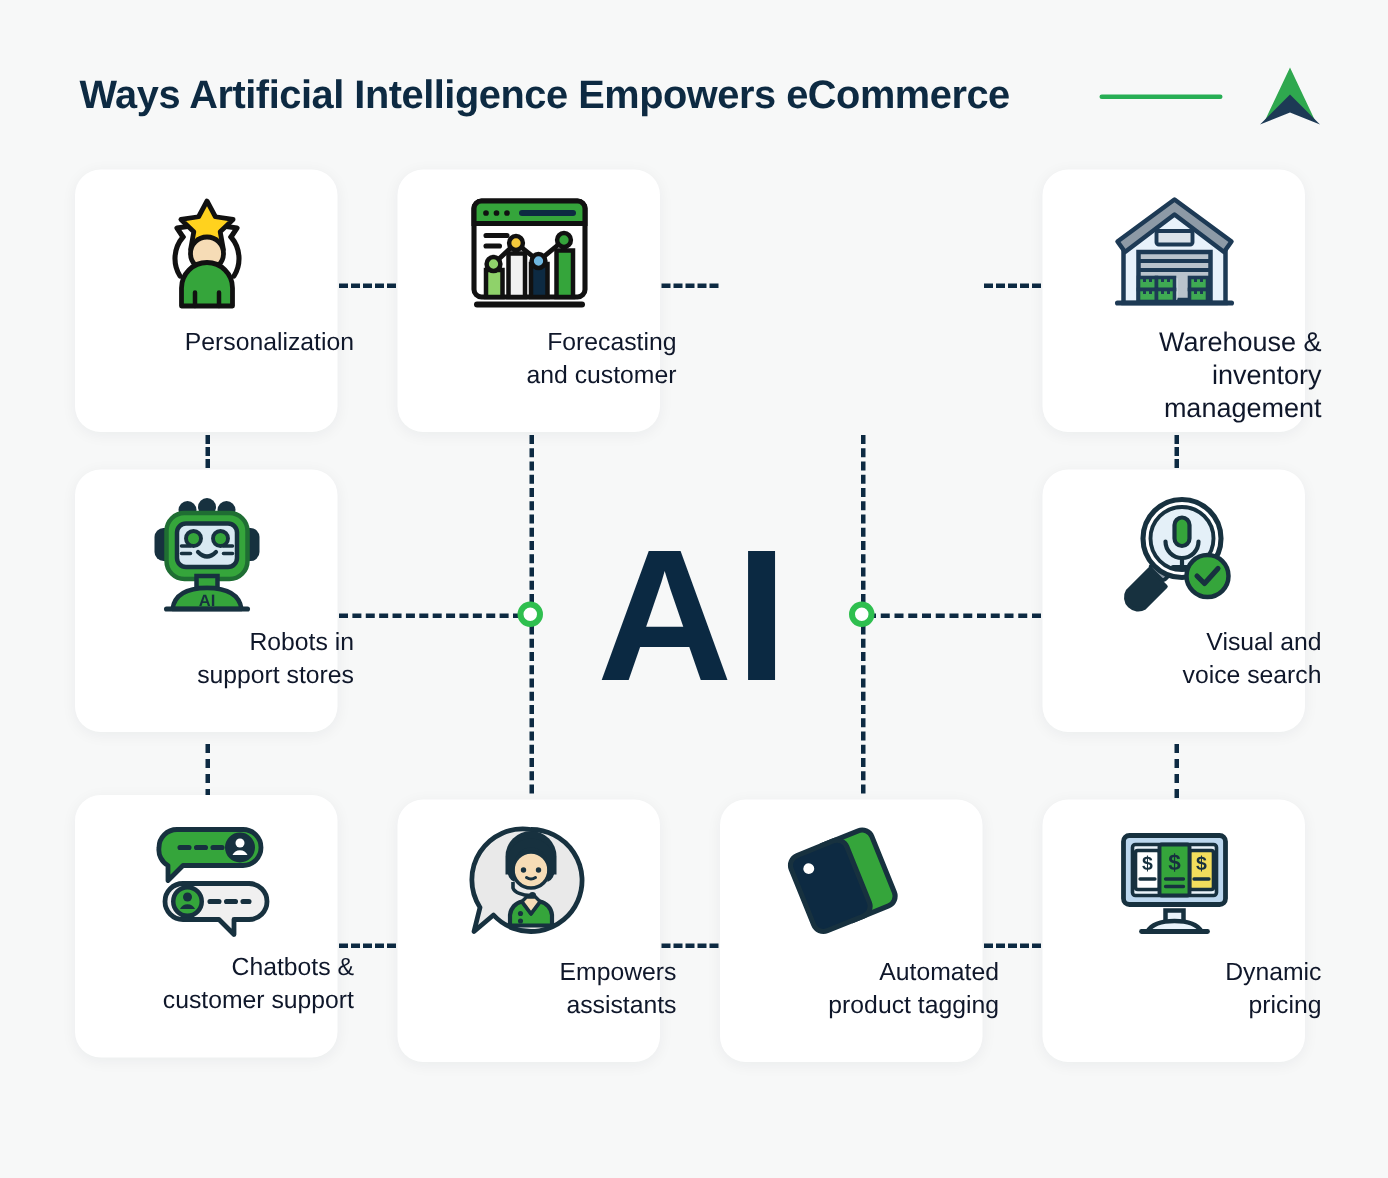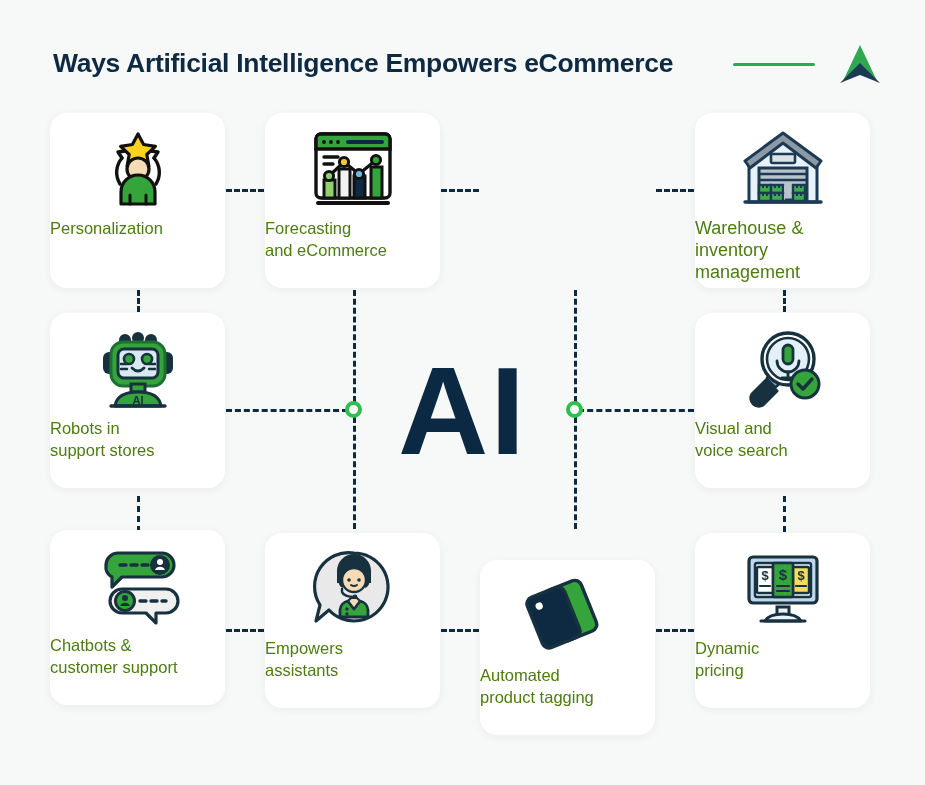--- a/index.html
+++ b/index.html
@@ -42,21 +42,21 @@
     display:flex;flex-direction:column;align-items:center;
   }
   .card .icon{
     height:92px;width:100%;
     display:flex;align-items:center;justify-content:center;
     margin-top:10px;
   }
   .card .label{
     margin-top:2px;
     font-size:16.5px;line-height:22px;
-    color:#4d7c0f;text-align:left;
+    color:#0f172a;text-align:right;
     width:186px;margin-left:auto;margin-right:auto;
     white-space:pre-line;
   }
   .card.tall-label .label{font-size:18px;}
 
   
   .ai-center{
     position:absolute;left:375px;top:340px;width:175px;height:140px;
     display:flex;align-items:center;justify-content:center;
     font-size:125px;font-weight:bold;color:#0b2942;
@@ -139,21 +139,21 @@
         <rect x="63" y="41" width="11" height="31" fill="#35a53b" stroke="#111" stroke-width="3"></rect>
         <path d="M21 50 L36 36 L51 48 L68 34" fill="none" stroke="#111" stroke-width="3.2" stroke-linecap="round" stroke-linejoin="round"></path>
         <circle cx="21" cy="50" r="4.6" fill="#8fd26a" stroke="#111" stroke-width="3"></circle>
         <circle cx="36" cy="36" r="4.6" fill="#f5c93b" stroke="#111" stroke-width="3"></circle>
         <circle cx="51" cy="48" r="4.6" fill="#6fb7e0" stroke="#111" stroke-width="3"></circle>
         <circle cx="68" cy="34" r="4.6" fill="#35a53b" stroke="#111" stroke-width="3"></circle>
         <path d="M10 77 h70" stroke="#111" stroke-width="4" stroke-linecap="round"></path>
       </svg>
     </div>
     <div class="label">Forecasting
-and eCommerce</div>
+and customer</div>
   </div>
 
 
   <div class="card tall-label" style="left:695px;top:113px;">
     <div class="icon">
       <svg width="92" height="82" viewBox="0 0 92 82">
         <path d="M12 32 L46 8 L80 32 V74 H12 Z" fill="#e8f2fb" stroke="#1d3a55" stroke-width="3"></path>
         <path d="M8 33 L46 5 L84 33 L79 40 L46 15 L13 40 Z" fill="#8d9aa6" stroke="#1d3a55" stroke-width="3" stroke-linejoin="round"></path>
         <rect x="34" y="26" width="24" height="9" rx="1.5" fill="#dbe3ea" stroke="#1d3a55" stroke-width="2.6"></rect>
         <rect x="22" y="40" width="48" height="32" fill="#b9c3cc" stroke="#1d3a55" stroke-width="3"></rect>
@@ -257,21 +257,21 @@
         <path d="M30 70 v-7 a10 10 0 0 1 8 -9 l6 8 6 -8 a10 10 0 0 1 8 9 v7 Z" fill="#35a53b" stroke="#17313f" stroke-width="2.8" stroke-linejoin="round"></path>
         <path d="M38 54 l6 8 6 -8 l-3 -3 h-6 Z" fill="#f6dcb6" stroke="#17313f" stroke-width="2.2"></path>
         <circle cx="37" cy="62" r="1.7" fill="#17313f"></circle>
           <circle cx="37" cy="67" r="1.7" fill="#17313f"></circle>
       </svg>
     </div>
     <div class="label">Empowers
 assistants</div>
   </div>
 
-  <div class="card" style="left:480px;top:560px;">
+  <div class="card" style="left:480px;top:533px;">
     <div class="icon">
       <svg width="86" height="82" viewBox="0 0 86 82">
         <g transform="rotate(-22 43 41)">
           <path d="M34 10 h26 a7 7 0 0 1 7 7 v40 a7 7 0 0 1 -7 7 h-26 Z" fill="#35a53b" stroke="#17313f" stroke-width="3.4" stroke-linejoin="round"></path>
           <path d="M16 10 h26 a7 7 0 0 1 7 7 v40 a7 7 0 0 1 -7 7 h-26 a7 7 0 0 1 -7 -7 v-40 a7 7 0 0 1 7 -7 Z" fill="#0d2a42" stroke="#17313f" stroke-width="3.4" stroke-linejoin="round"></path>
           <circle cx="20" cy="21" r="3.6" fill="#fff"></circle>
         </g>
       </svg>
     </div>
     <div class="label">Automated

